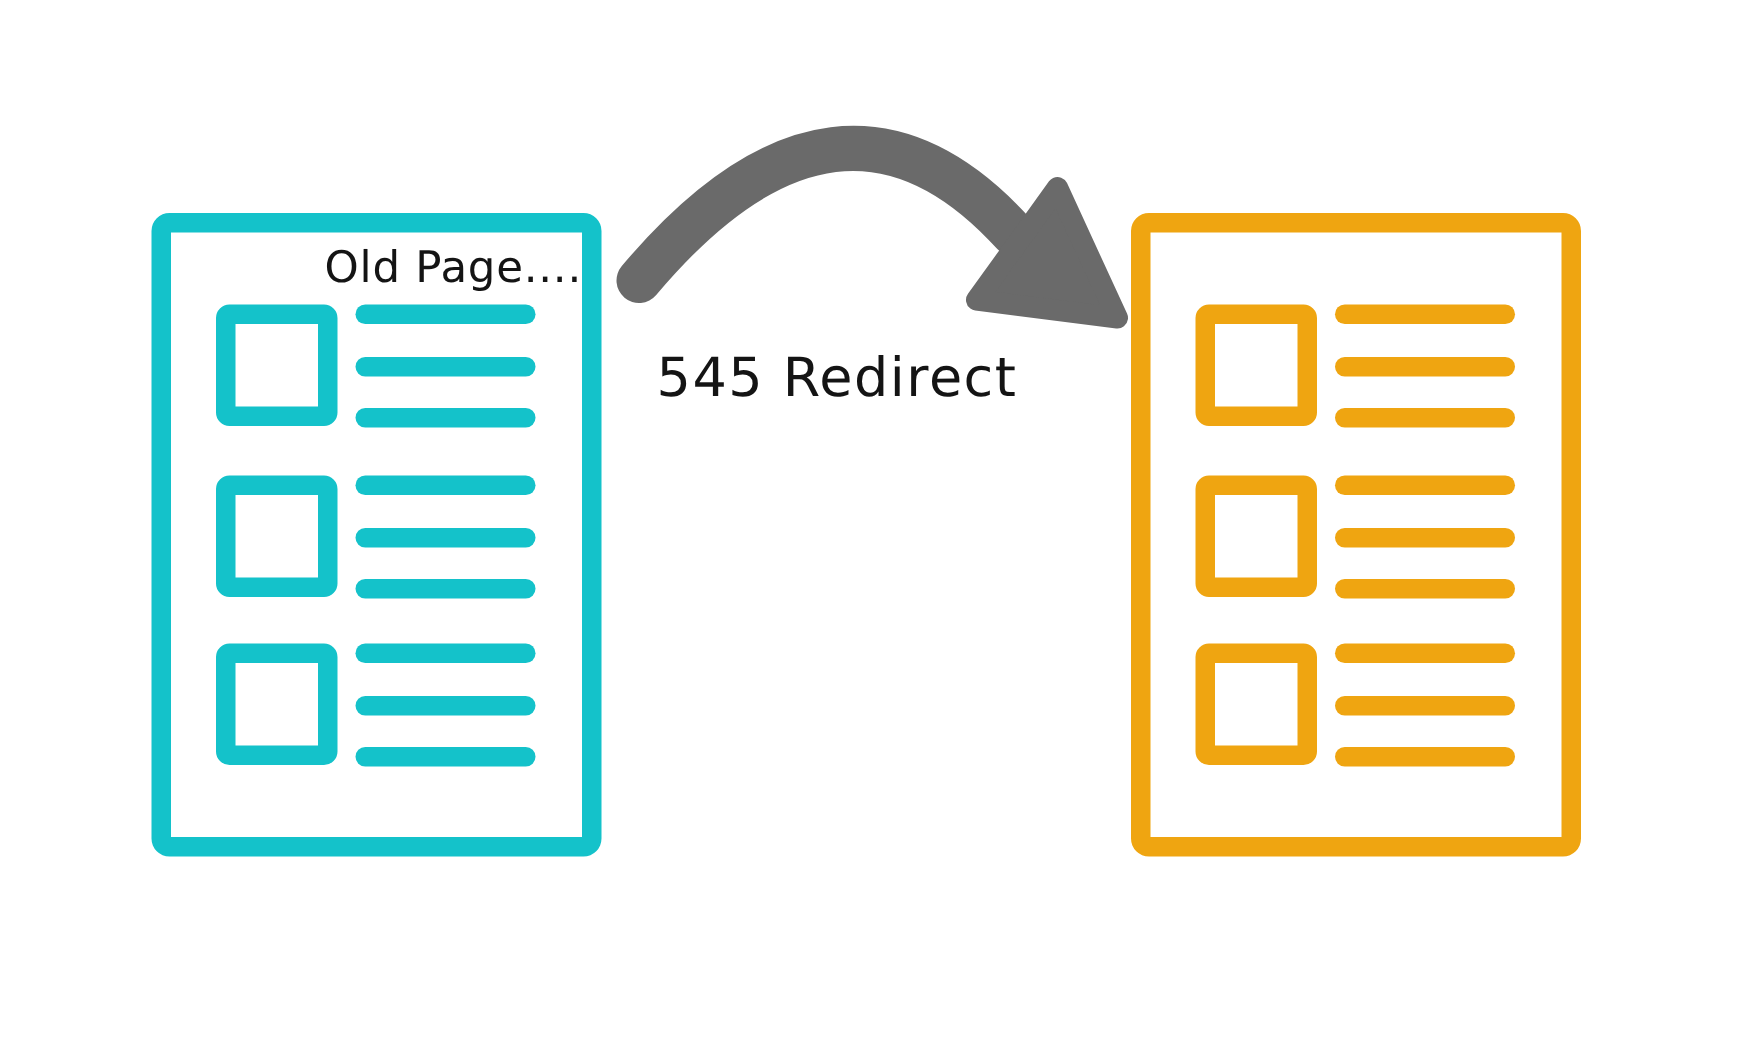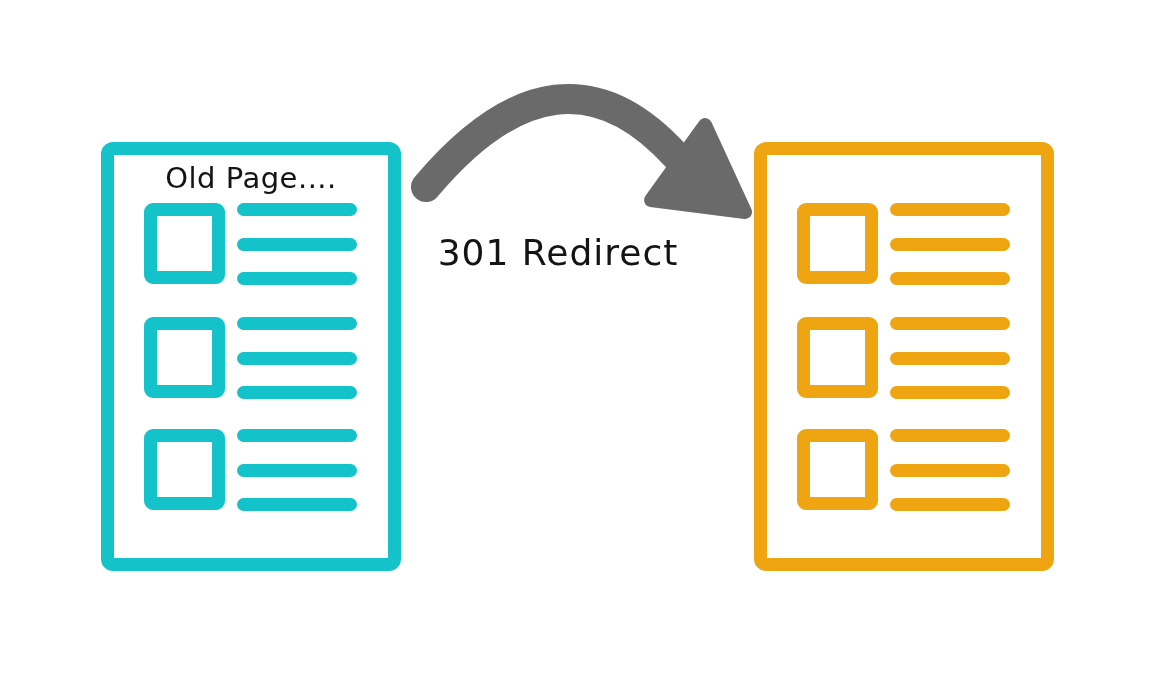--- a/index.html
+++ b/index.html
@@ -31,21 +31,21 @@
   }
   .page-card.new {
     left: 754px;
     border: 13px solid var(--new-page, #efa511);
   }
   .page-title {
     position: absolute;
     top: 6px;
     left: 0;
     width: 100%;
-    text-align: center;
+    text-align: right;
     font-size: 29px;
     letter-spacing: 0.5px;
     color: var(--text, #141414);
     white-space: nowrap;
   }
   .content-row {
     position: absolute;
     left: 30px;
     width: 214px;
     height: 82px;
@@ -169,15 +169,15 @@
         <span class="bar"></span>
       </div>
     </div>
   </div>
 
   <svg class="arrow-layer" viewBox="0 0 1170 694" aria-hidden="true">
     <path class="arrow-shaft" d="M 426 187 Q 560 28 676 156"></path>
     <polygon class="arrow-head" points="705,125 651,200 745,212"></polygon>
   </svg>
 
-  <div class="redirect-label">301 Redirect</div>
+  <div class="redirect-label">545 Redirect</div>
 
 </div>
 
 </body></html>

